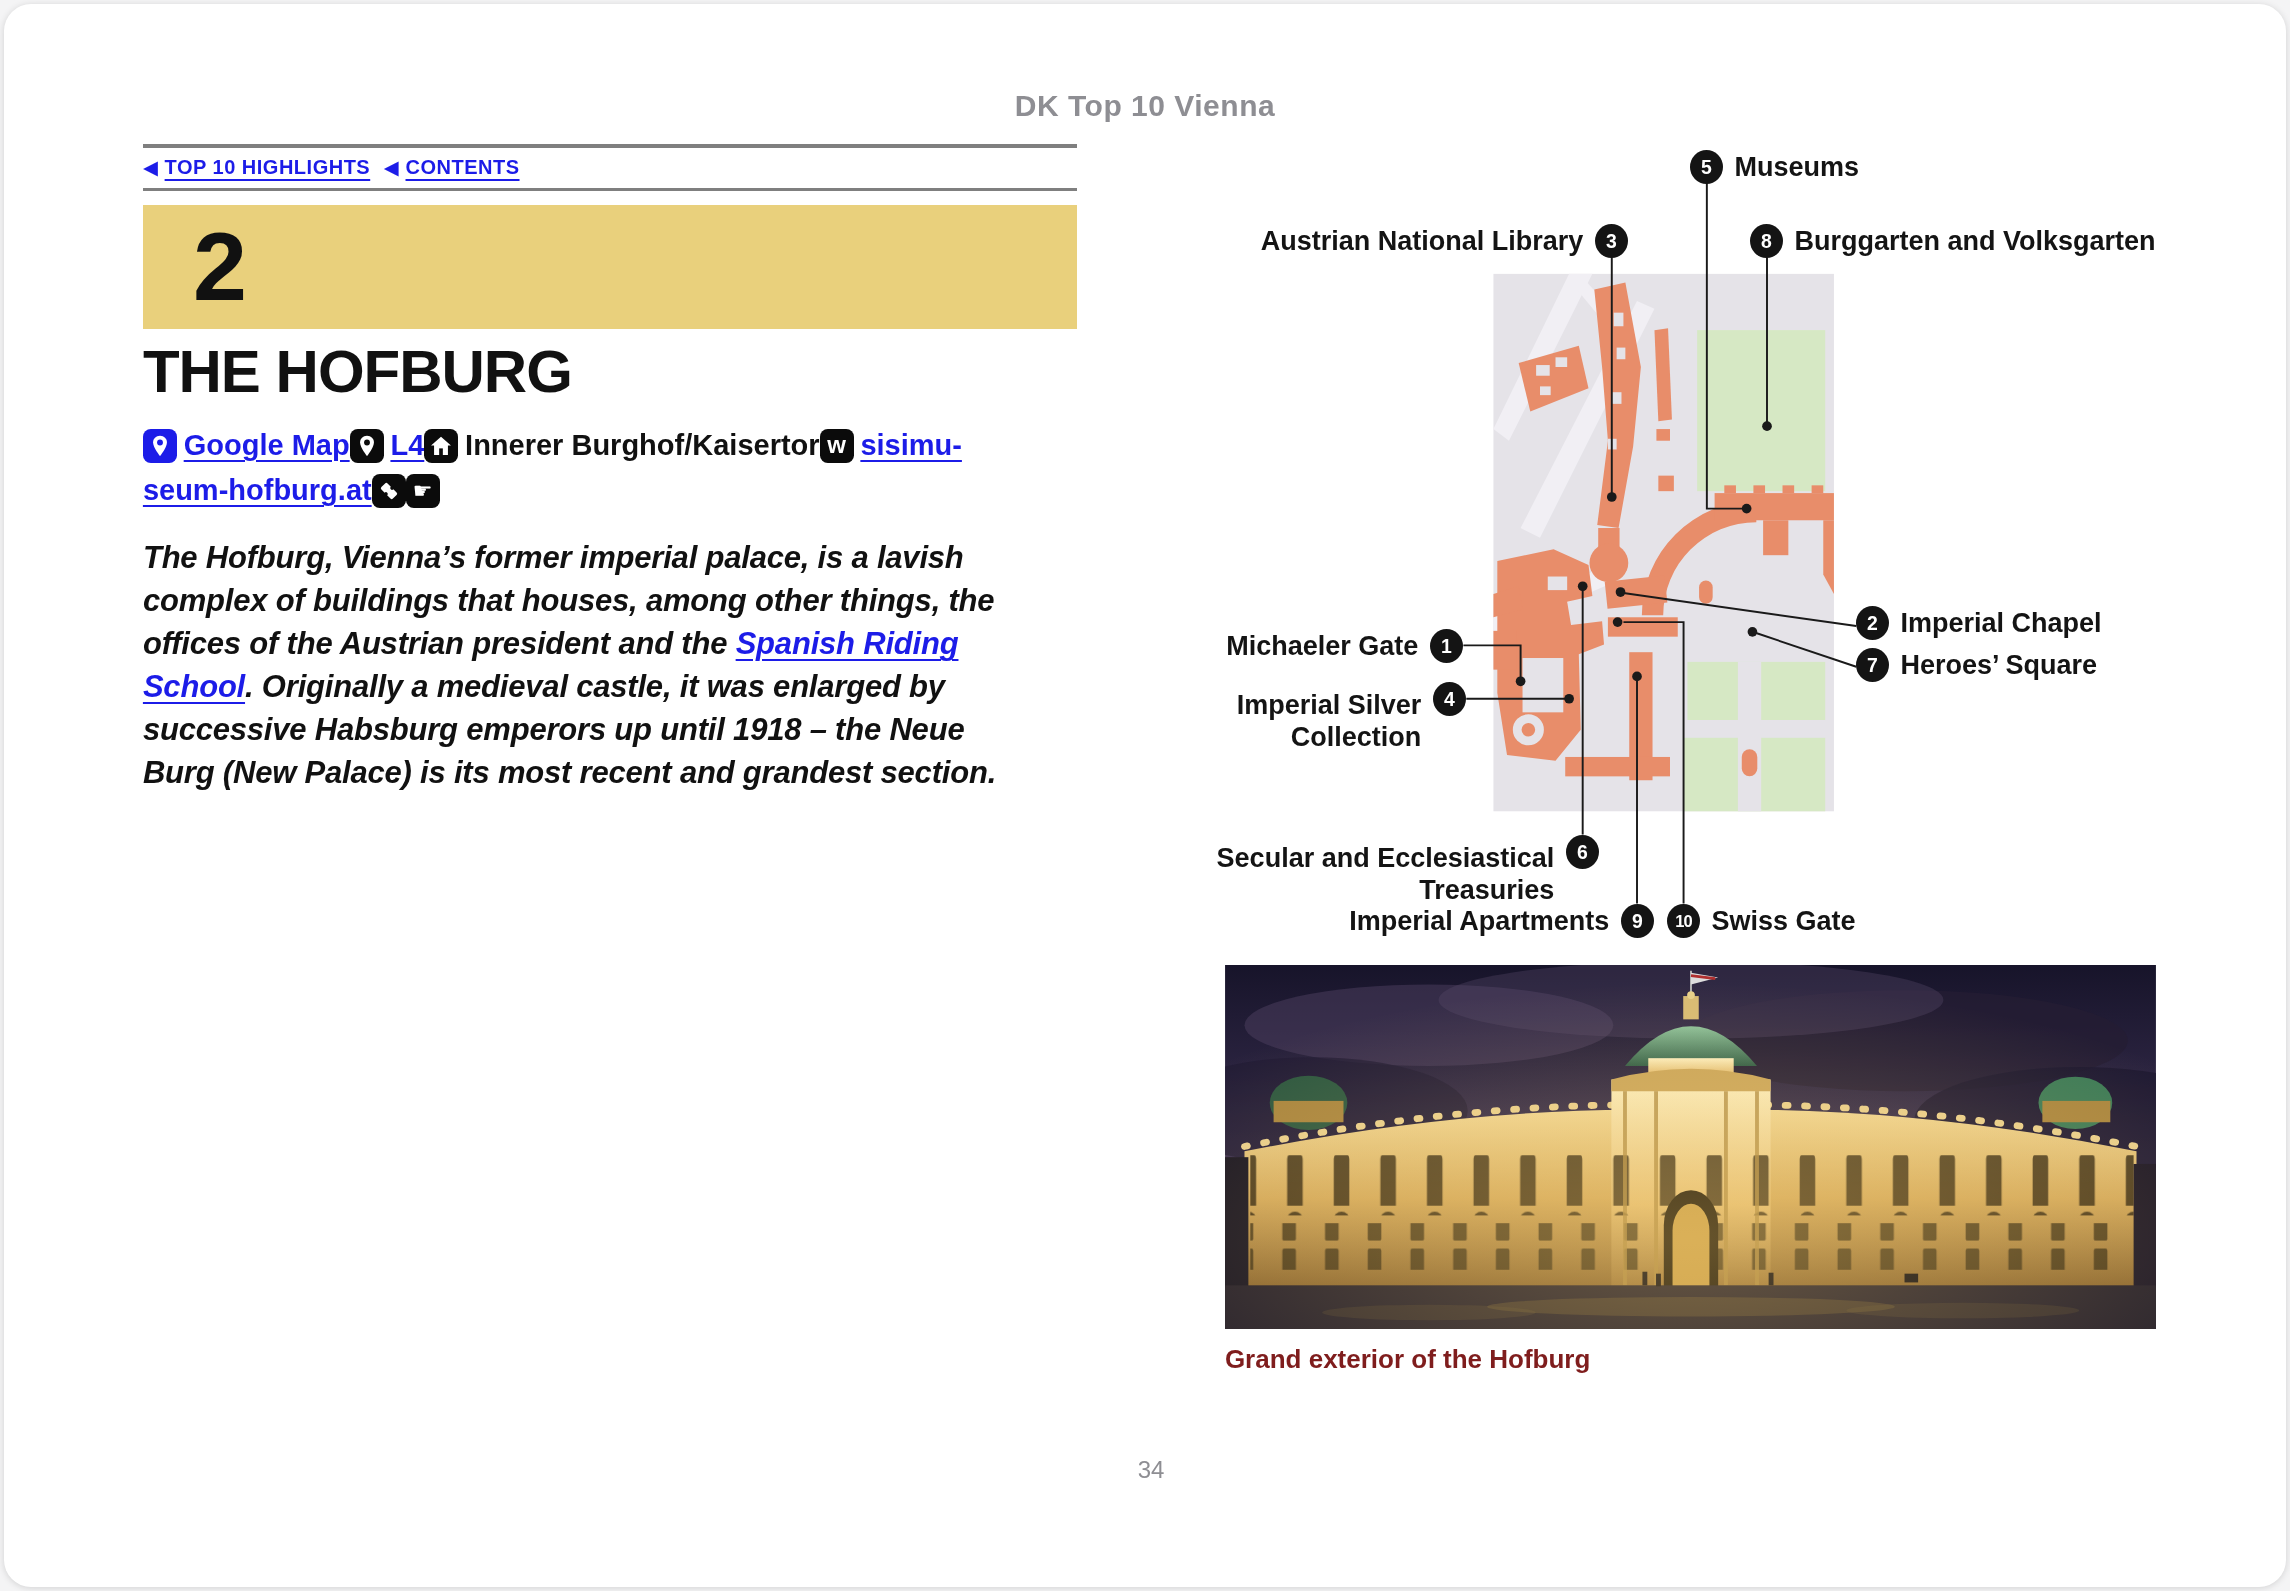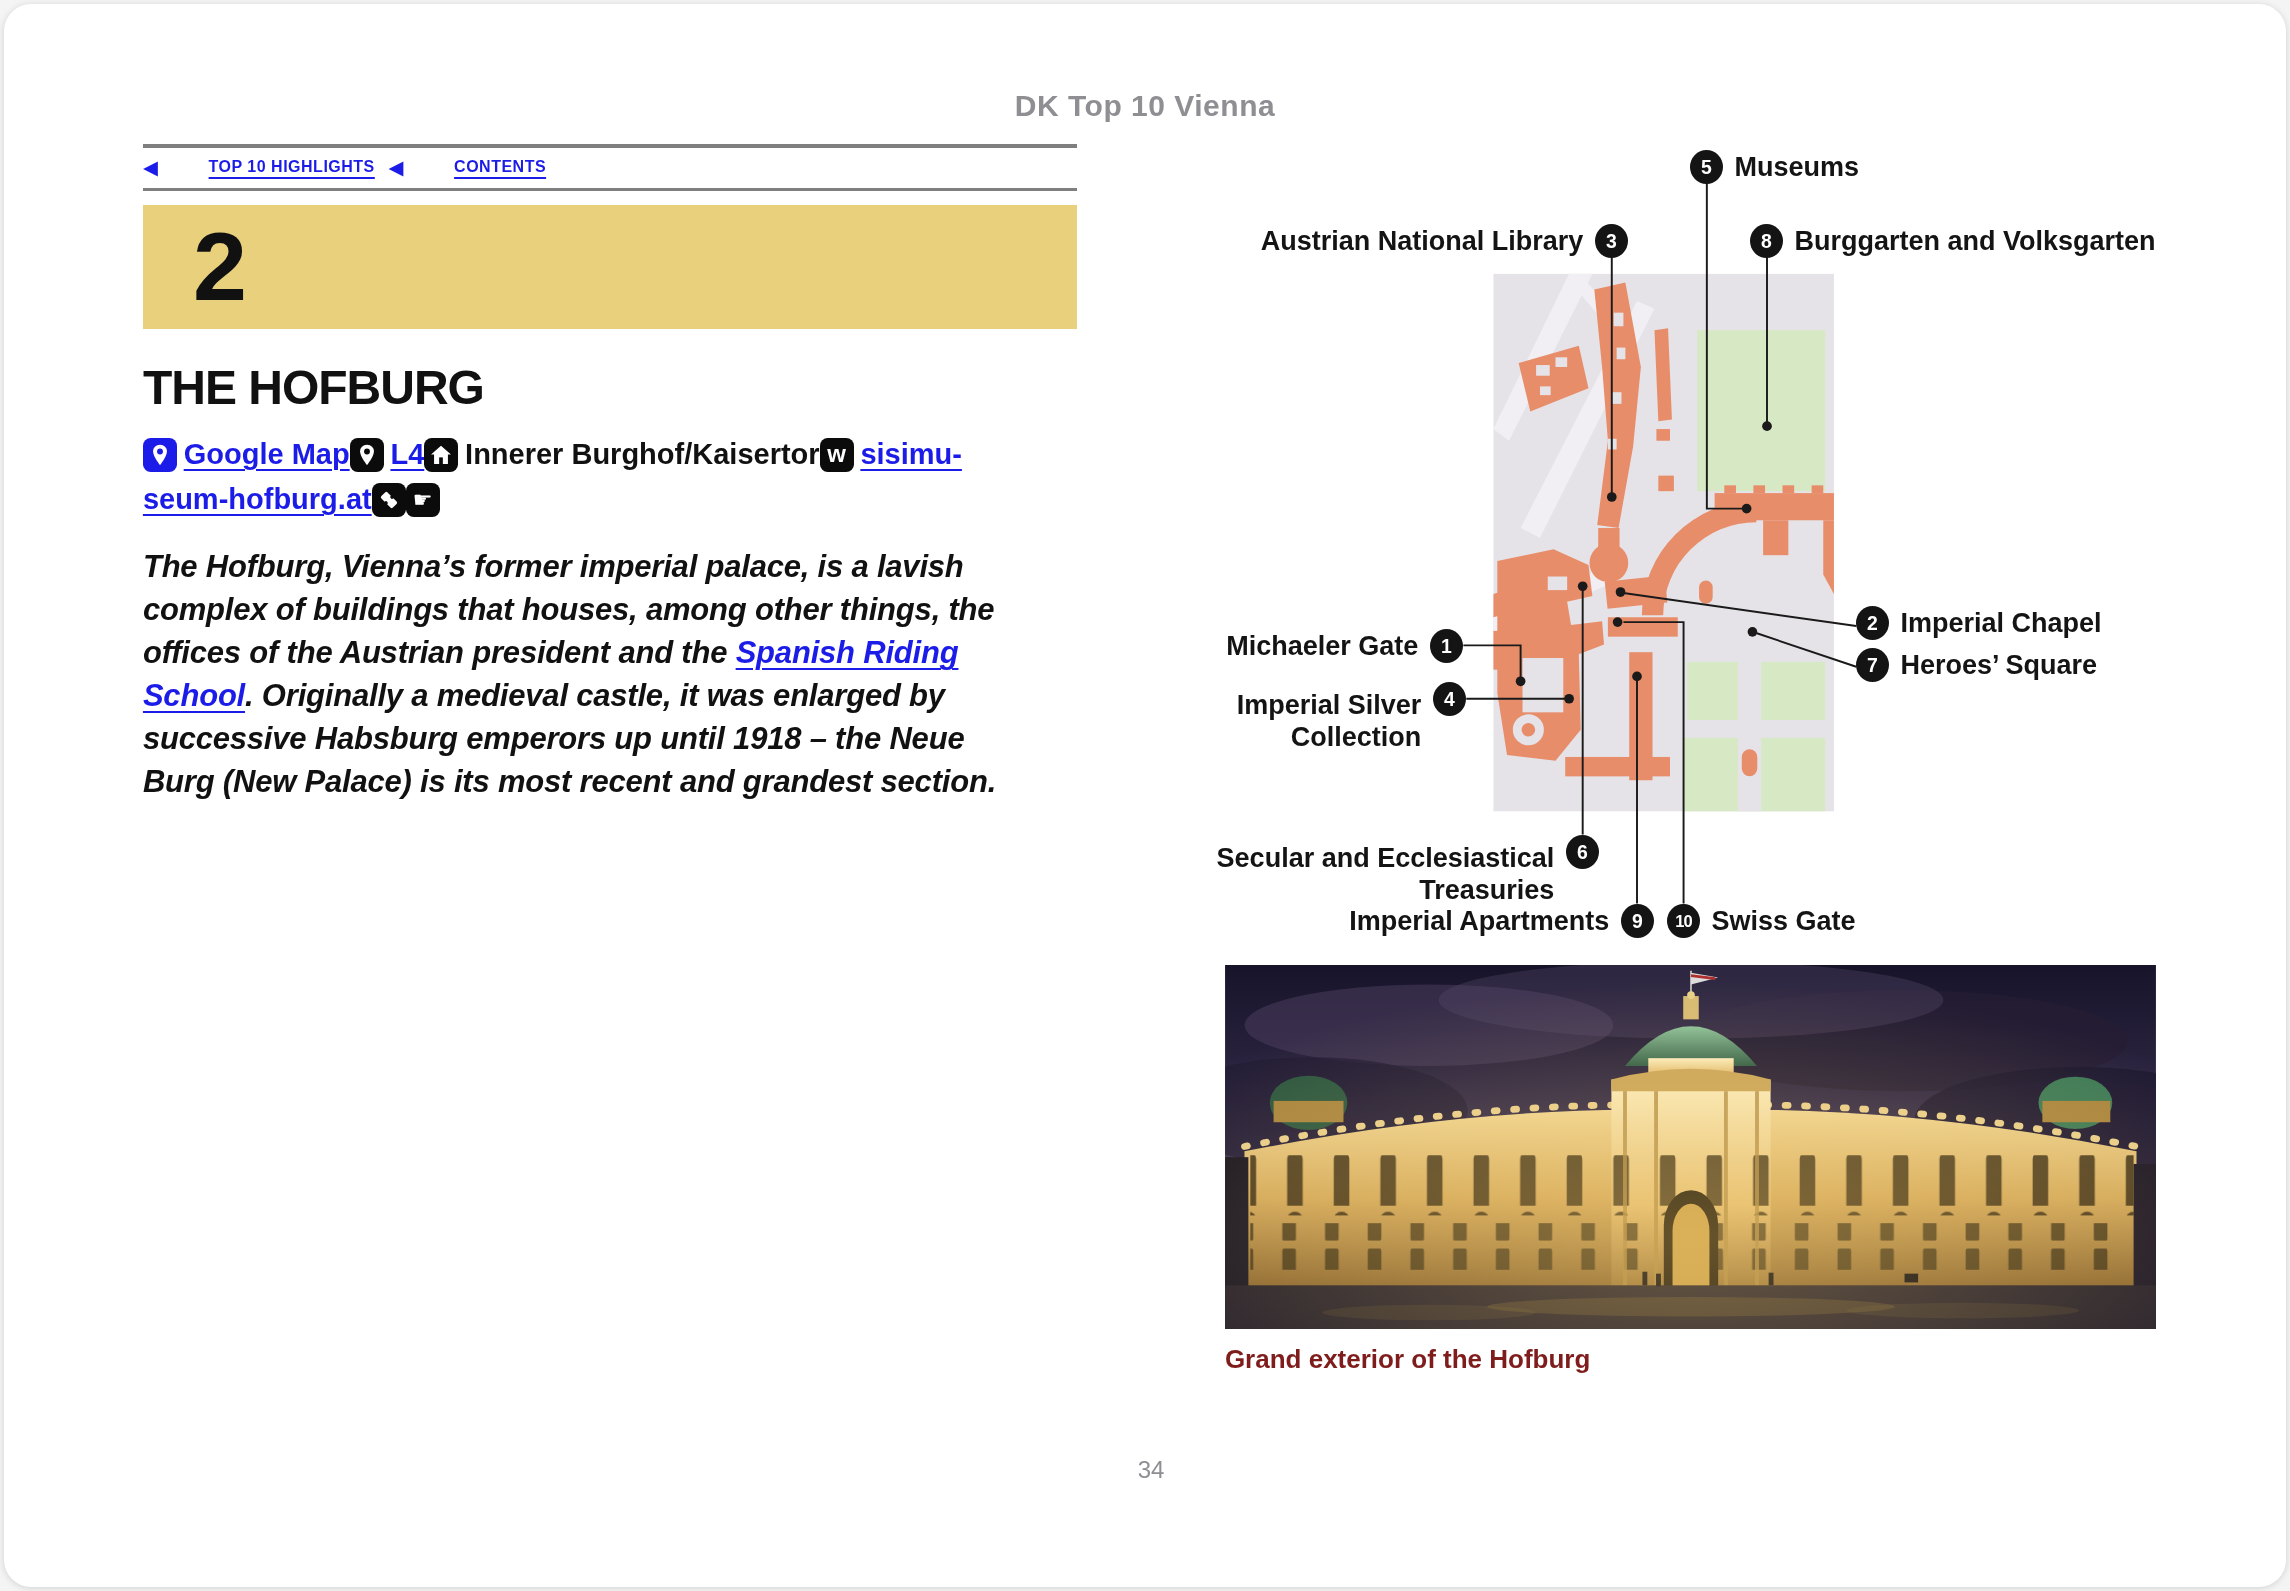--- a/index.html
+++ b/index.html
@@ -13,26 +13,26 @@
     font-size:30px;font-weight:bold;color:var(--header-gray,#8e8e93);letter-spacing:0.5px;}
   .page-number{position:absolute;top:1452px;left:0;width:100%;text-align:center;
     font-size:24px;color:var(--header-gray,#8e8e93);padding-left:12px;}
 
   
   .left-col{position:absolute;left:139px;top:140px;width:934px;}
   .navbar{border-top:4.9px solid var(--rule-gray,#7f7f7f);border-bottom:3.9px solid var(--rule-gray,#7f7f7f);
     padding:7.8px 0 9.7px;display:flex;align-items:center;gap:13.6px;}
   .nav-link{display:inline-flex;align-items:center;gap:6.8px;cursor:pointer;}
   .nav-arrow{color:var(--accent-blue,#1c1ce8);font-size:19.4px;font-family:"DejaVu Sans",sans-serif;}
-  .nav-text{color:var(--accent-blue,#1c1ce8);font-weight:bold;font-size:16px;letter-spacing:0.5px;
-    text-decoration:underline;text-decoration-thickness:2.4px;text-underline-offset:4.9px;margin-left:44px;}
+  .nav-text{color:var(--accent-blue,#1c1ce8);font-weight:bold;font-size:20px;letter-spacing:0.5px;
+    text-decoration:underline;text-decoration-thickness:2.4px;text-underline-offset:4.9px;}
   .banner{margin-top:13.6px;height:124px;background:var(--banner-yellow,#e9d07c);
     display:flex;align-items:center;}
   .banner-num{font-size:97px;font-weight:900;padding-left:50px;line-height:1;letter-spacing:-1.9px;}
-  .page-title{margin-top:31px;font-size:48px;font-weight:900;letter-spacing:-1px;}
+  .page-title{margin-top:8px;font-size:60px;font-weight:900;letter-spacing:-1px;}
   .info-block{margin-top:17.5px;font-size:29px;font-weight:bold;line-height:45px;}
   .info-row{display:flex;align-items:center;flex-wrap:wrap;gap:0 0;}
   .chip{display:inline-flex;align-items:center;justify-content:center;width:34px;height:34px;
     border-radius:7.8px;background:#0b0b0b;flex:0 0 auto;}
   .chip.blue{background:var(--accent-blue,#1c1ce8);}
   .chip svg{display:block;}
   .chip .wglyph{color:#fff;font-size:24px;font-weight:bold;line-height:34px;margin-top:-2.9px;}
   .chip .handglyph{color:#fff;font-size:22px;font-family:"DejaVu Sans",sans-serif;line-height:34px;}
   .blue-link{color:var(--accent-blue,#1c1ce8);text-decoration:underline;
     text-decoration-thickness:2.4px;text-underline-offset:4.9px;cursor:pointer;}

